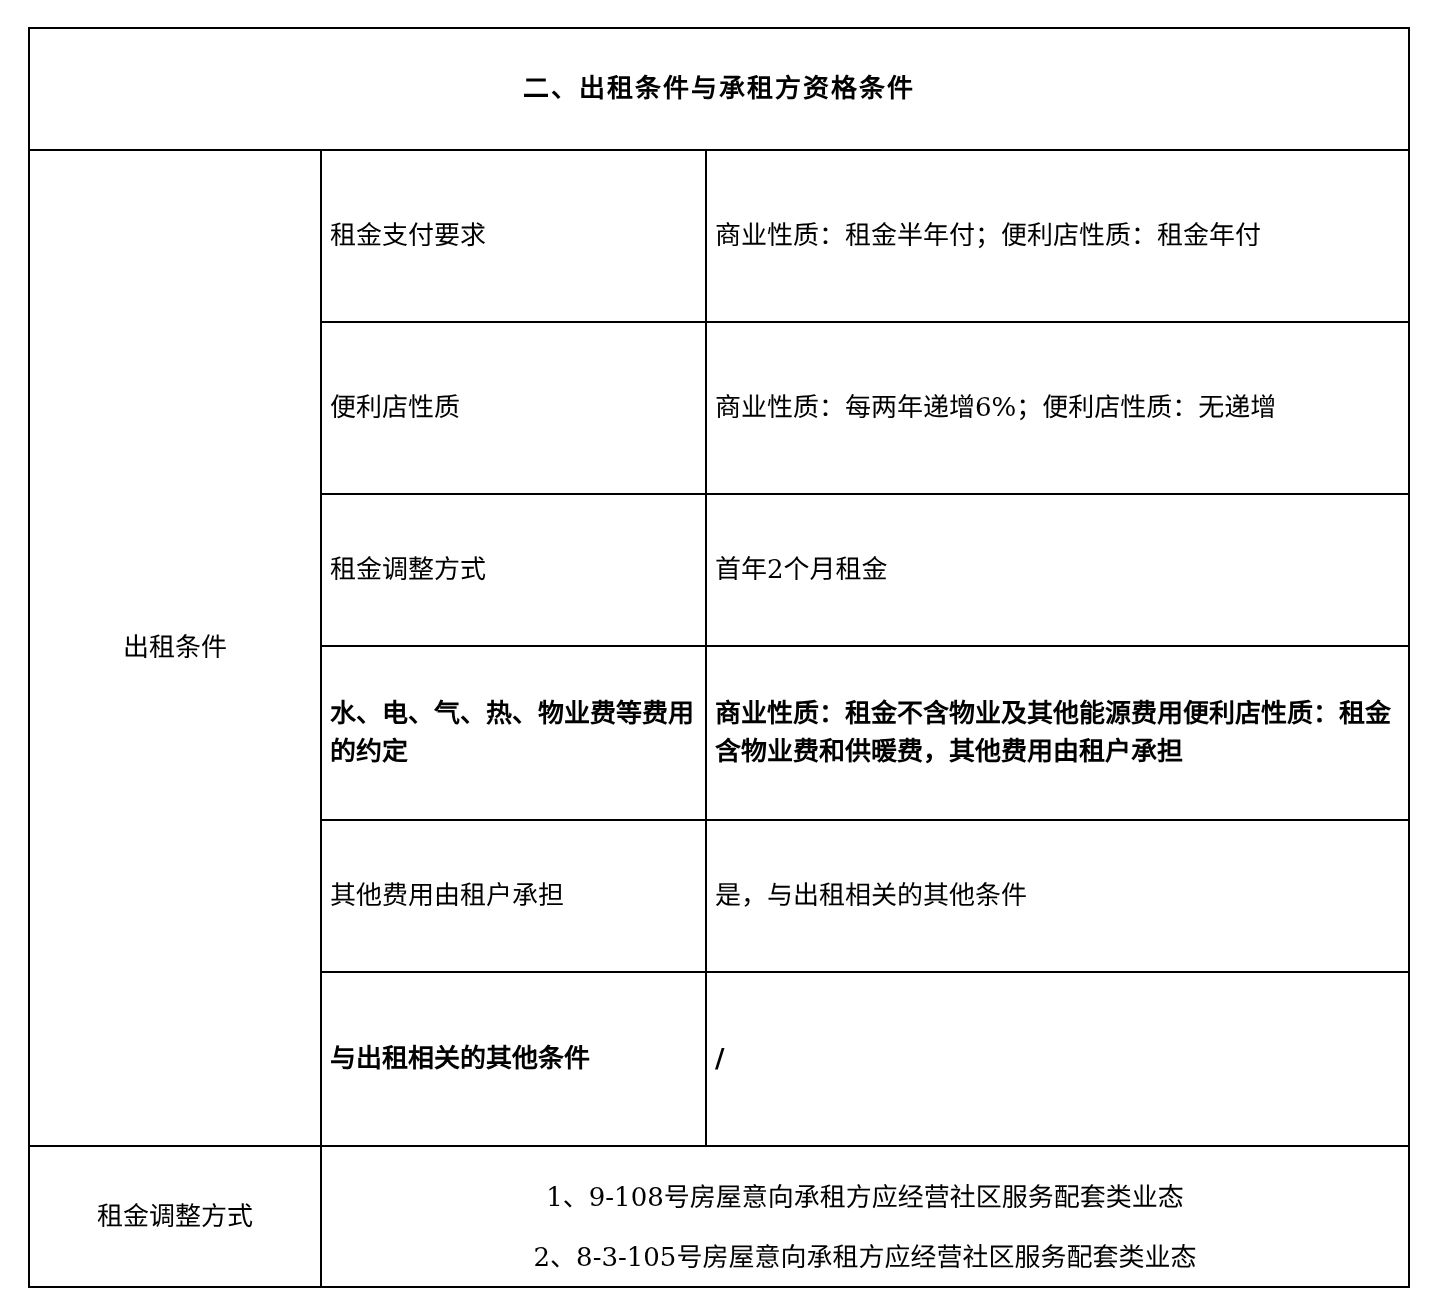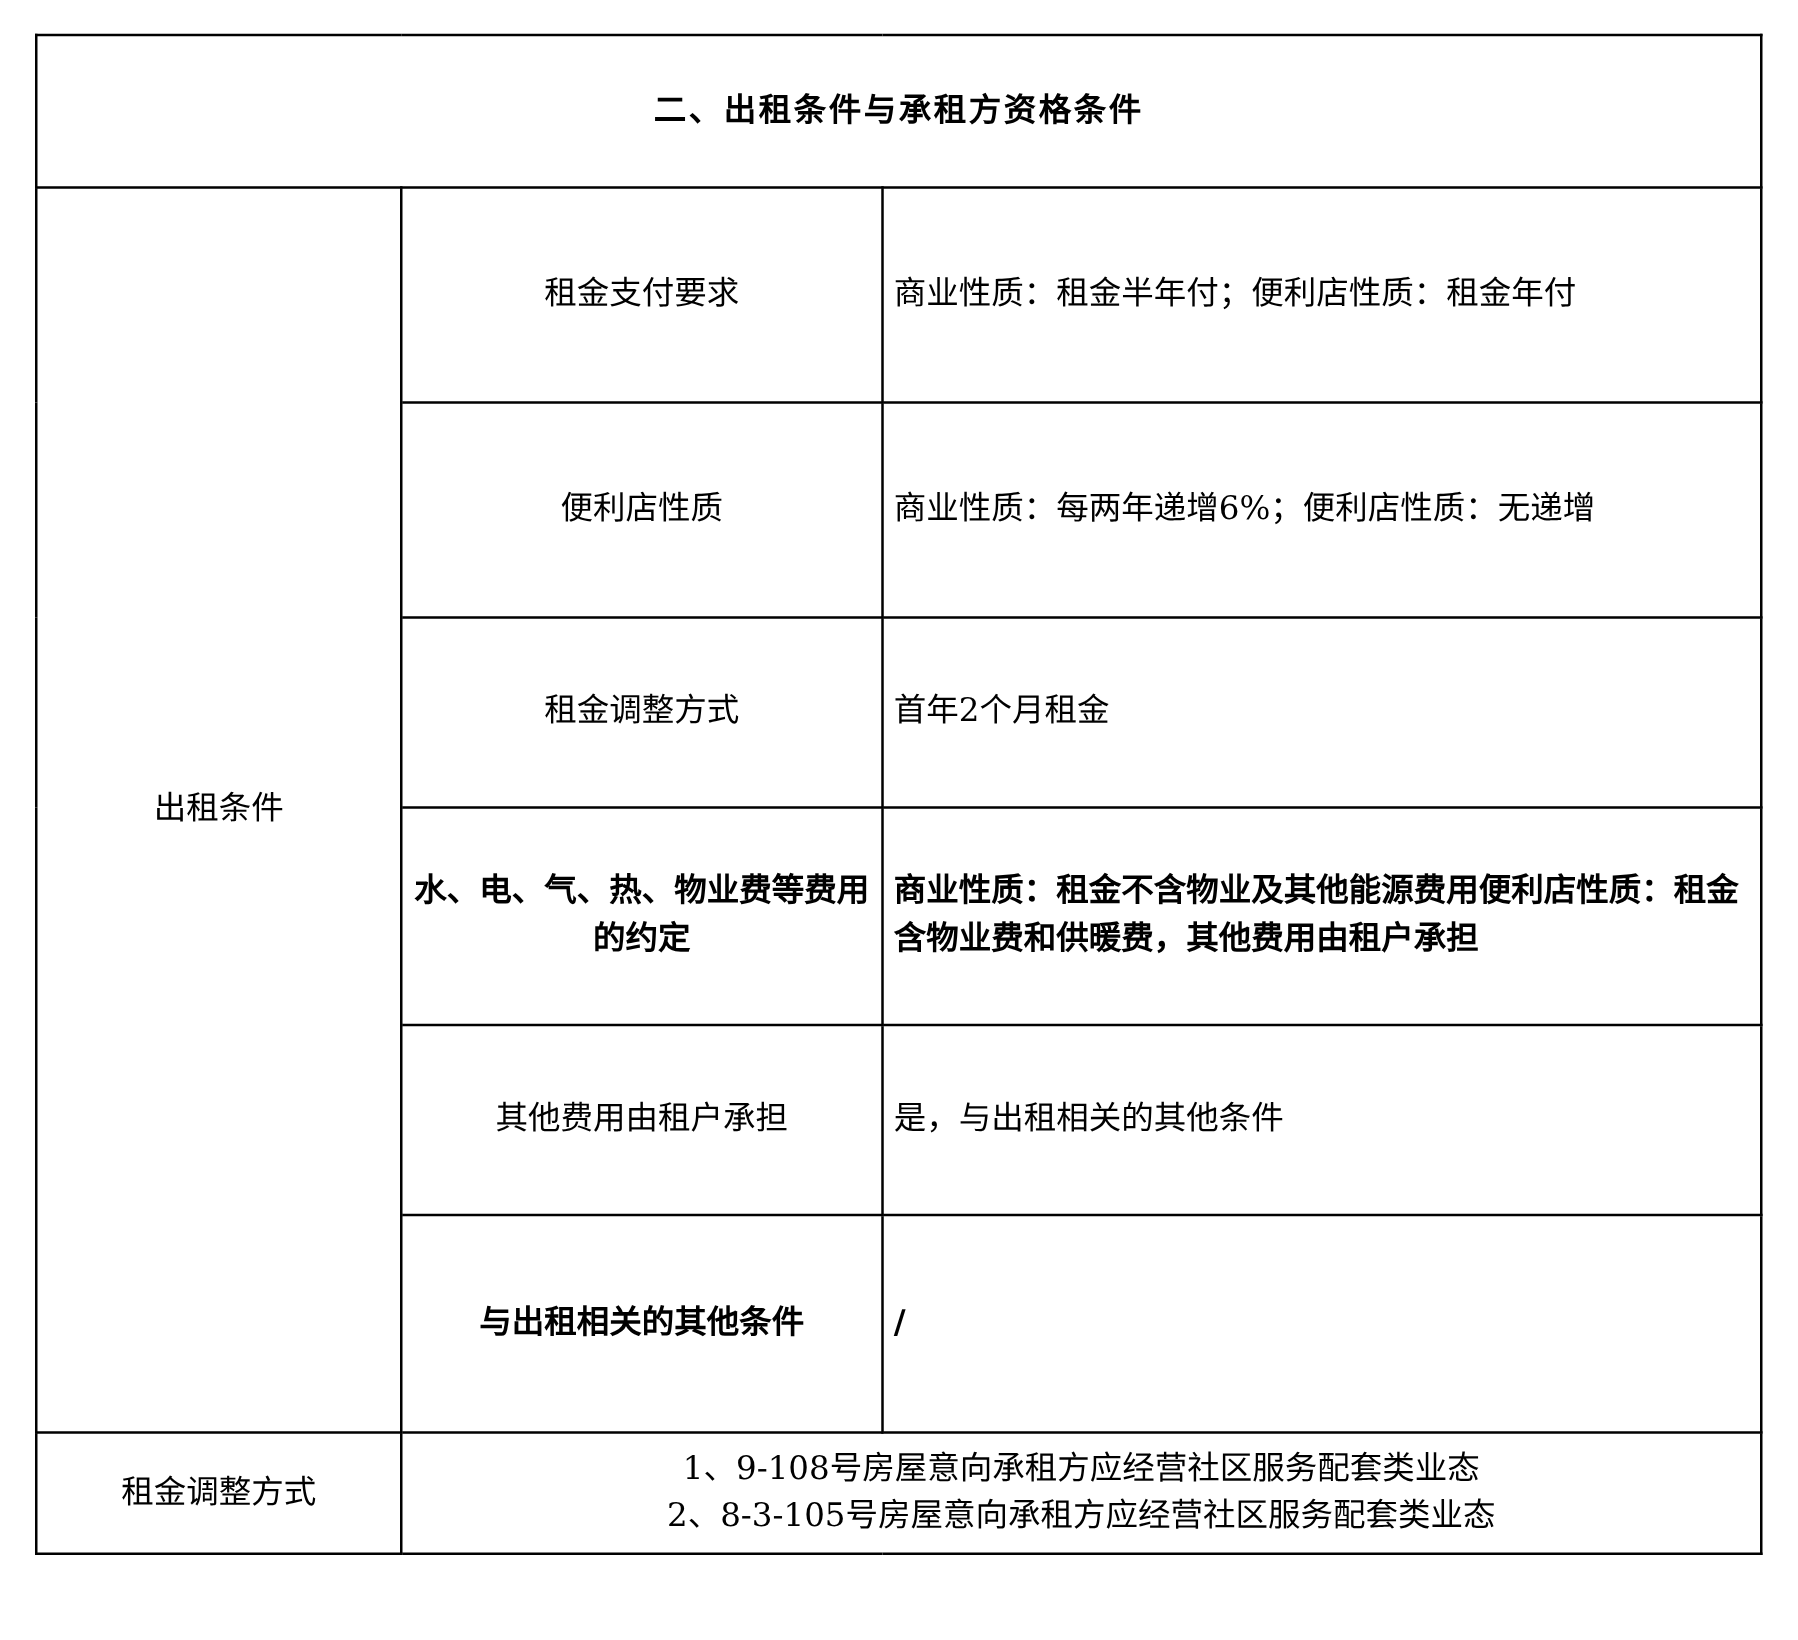--- a/index.html
+++ b/index.html
@@ -33,48 +33,47 @@
     font-size: 26px;
     line-height: 1.45;
   }
   .title-cell {
     text-align: center;
     font-size: 34px;
     font-weight: bold;
     letter-spacing: 2px;
     padding: 22px 8px 24px 8px;
     height: 100px;
-    font-family: Liberation Serif, serif;
   }
   .value-left {
     text-align: left;
     padding-left: 12px;
     margin-left: 15px;
   }
   .rowlabel {
     text-align: center;
     font-size: 27px;
   }
   .sub-label {
-    text-align: center;
     font-size: 27px;
   }
   .section-label {
     text-align: center;
     font-size: 27px;
     white-space: nowrap;
   }
   .qual-cell {
     text-align: center;
     font-size: 27px;
     line-height: 1.55;
     padding: 18px 8px 20px 8px;
   }
   .qual-cell div {
     text-align: center;
+    margin-top: 22px;
   }
   .col-a { width: 292px; }
   .col-b { width: 385px; }
   .col-c { width: 703px; }
   .h-tall { height: 150px; }
   .h-mid  { height: 152px; font-weight: bold; }
   .h-short { height: 130px; }
 </style>
 </head>
 <body>

